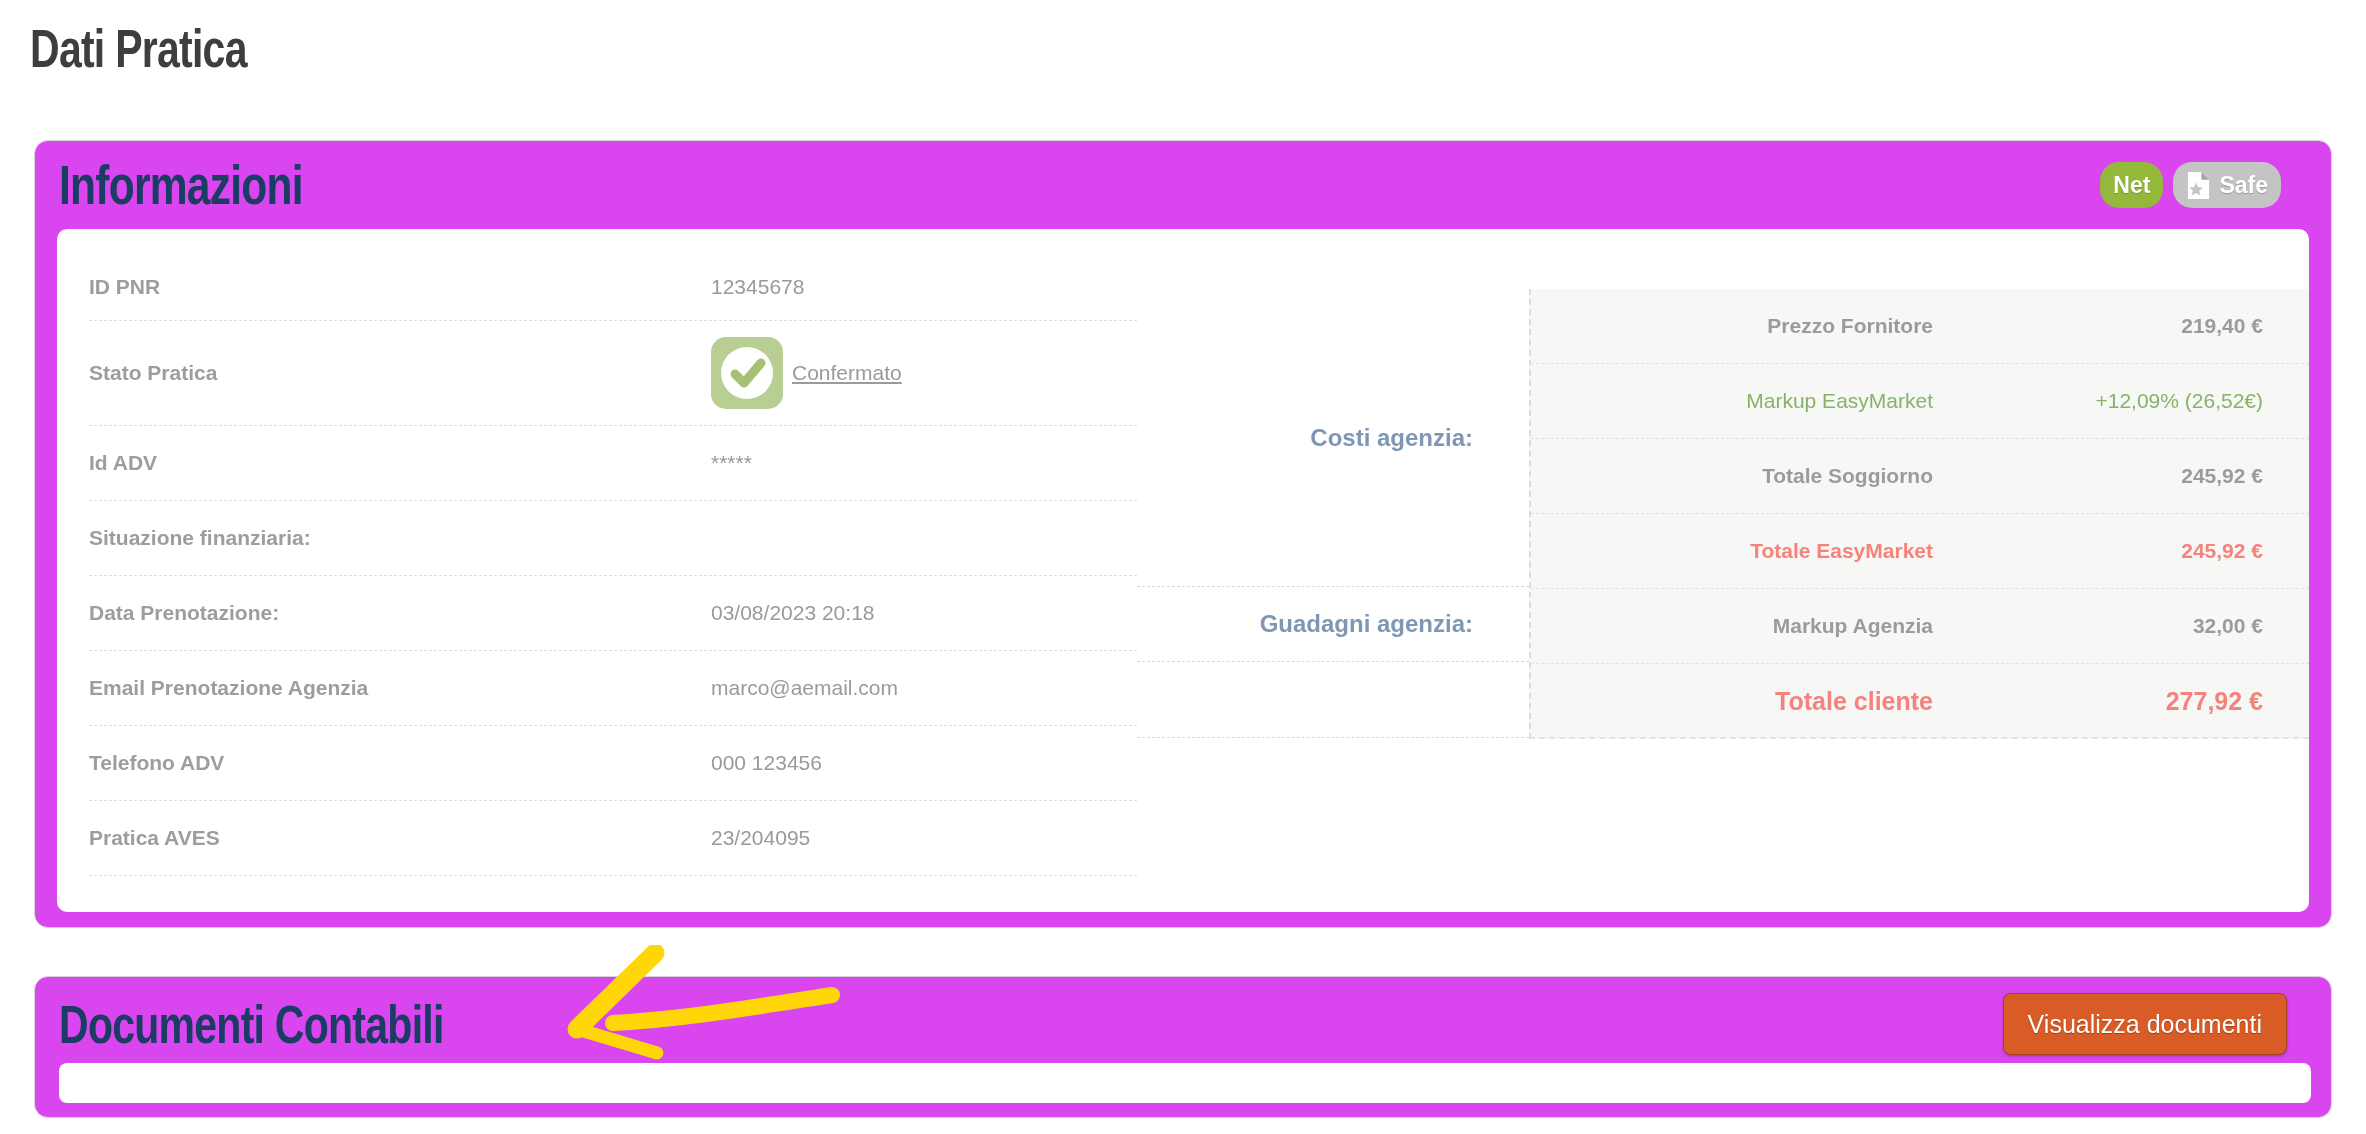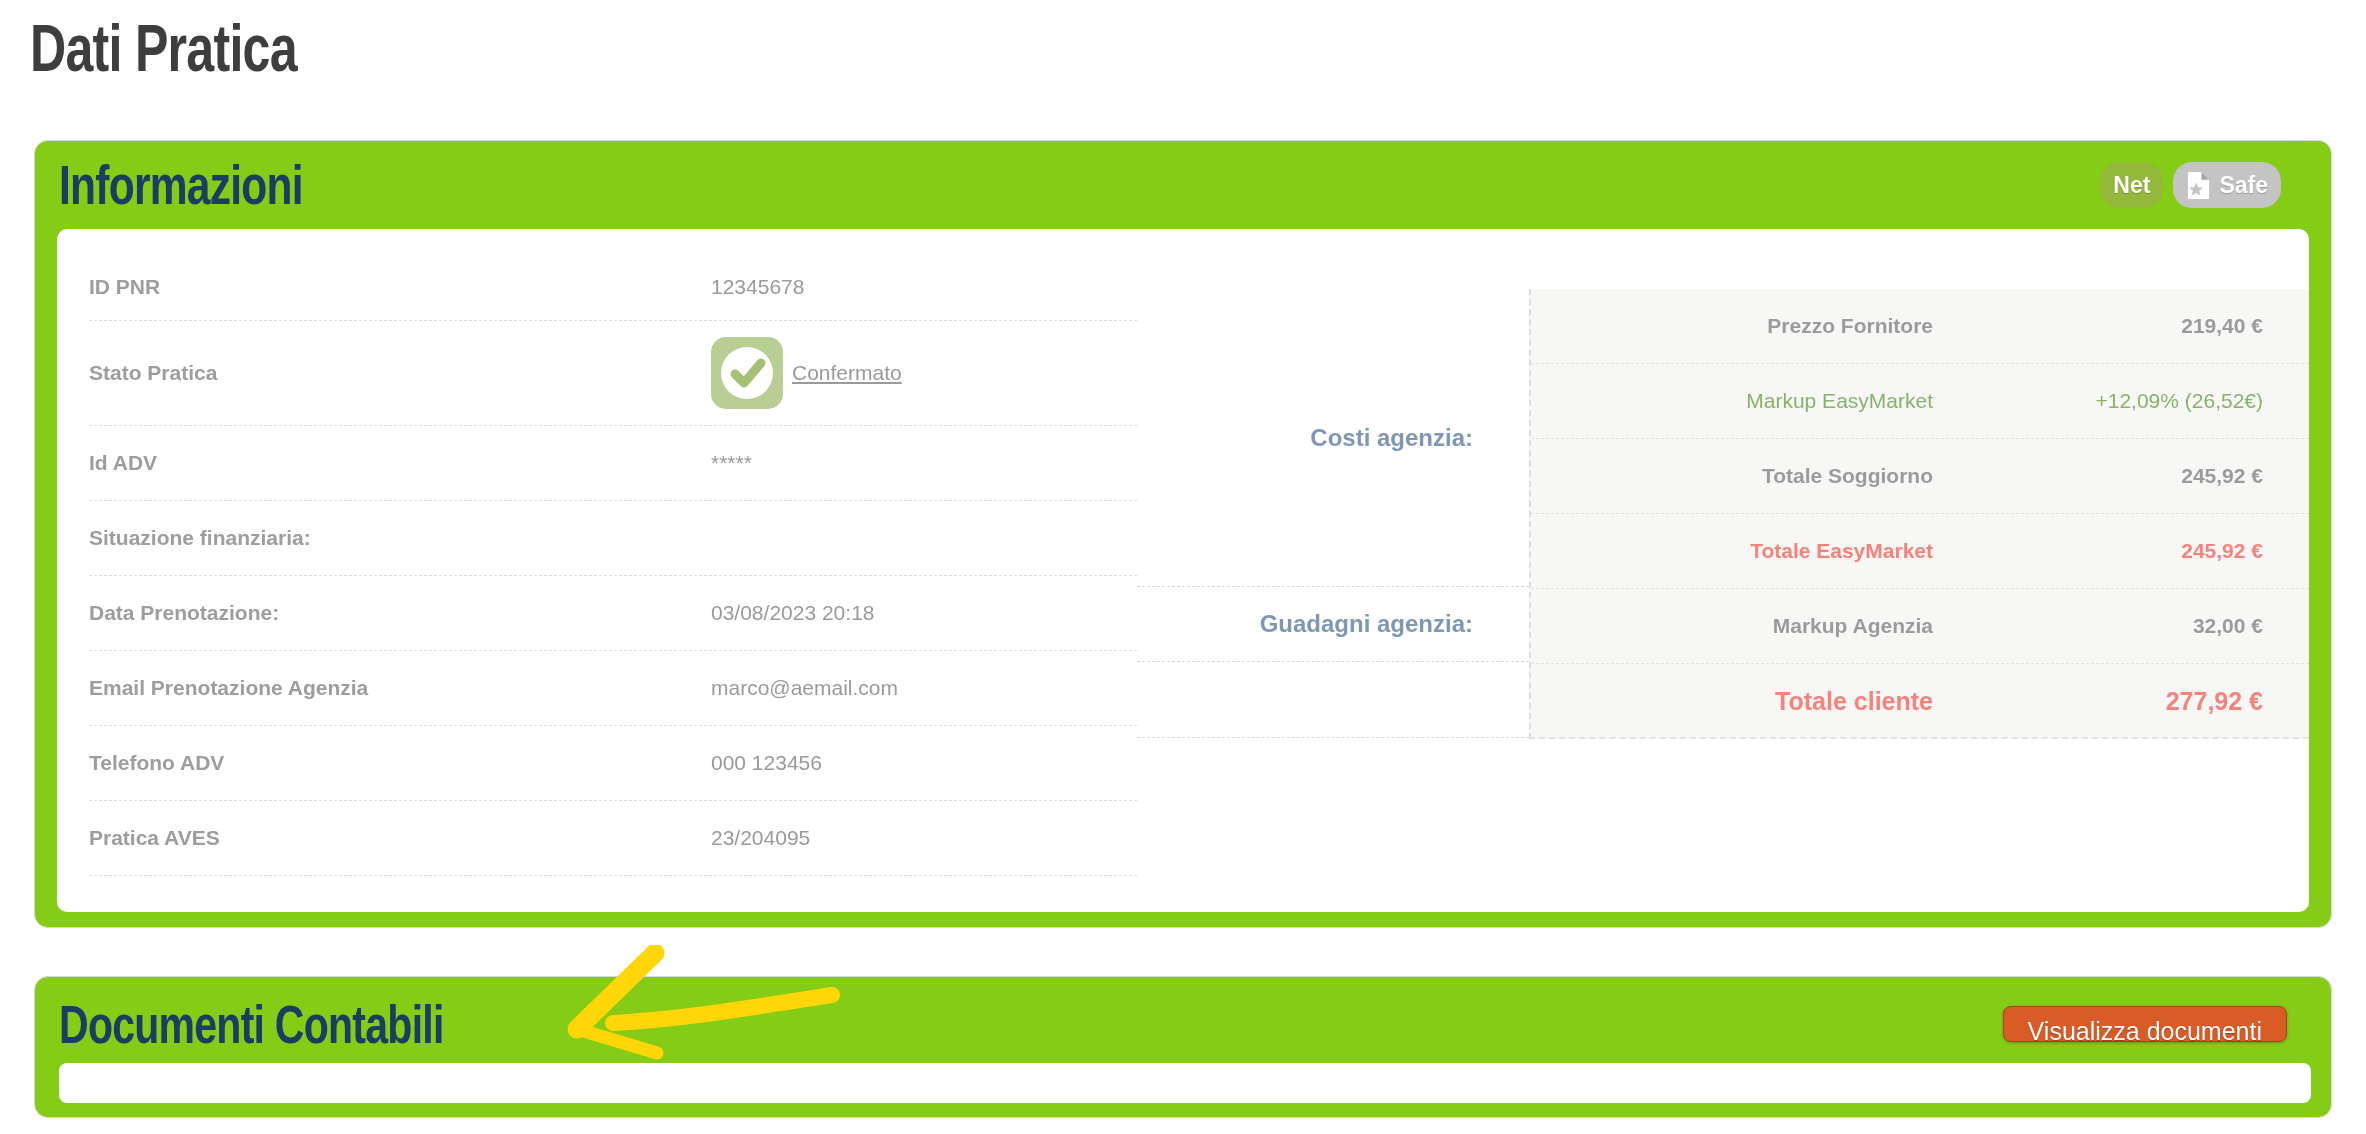--- a/index.html
+++ b/index.html
@@ -5,24 +5,24 @@
   * { box-sizing: border-box; }
   html,body { margin:0; padding:0; background:#fff; }
   .page {
     position:relative; width:2366px; height:1134px; overflow:hidden;
     background:#fff; font-family:"Liberation Sans","DejaVu Sans",sans-serif;
   }
   .cond { display:inline-block; transform:scaleX(.76); transform-origin:left center;
           font-weight:bold; letter-spacing:-1px; white-space:nowrap; }
 
   
-  h1.page-title { margin:4px 0 0 30px; font-size:66px; line-height:88px; color:#3e3e3e; }
-
-  
-  .panel { margin:0 34px; background:#84cc16; border:1px solid #d7d7d7; border-radius:14px; }
+  h1.page-title { margin:4px 0 0 30px; font-size:54px; line-height:88px; color:#3e3e3e; }
+
+  
+  .panel { margin:0 34px; background:#d946ef; border:1px solid #d7d7d7; border-radius:14px; }
   .panel-info { margin-top:48px; height:788px; }
   .panel-head { height:88px; display:flex; align-items:center; padding:0 50px 0 24px; }
   .panel-head h2 { margin:0; font-size:56px; line-height:60px; color:#1b3c63; }
 
   .badges { margin-left:auto; display:flex; gap:10px; }
   .badge { height:46px; display:flex; align-items:center; gap:8px; padding:0 13px;
            border-radius:19px; color:#fff; font-weight:bold; font-size:23px;
            text-shadow:0 1px 1px rgba(0,0,0,.22); }
   .badge-net  { background:#94b839; }
   .badge-safe { background:#c4c4c4; }
@@ -60,21 +60,21 @@
   .p-label { flex:1; text-align:right; font-weight:bold; color:#9b9b9b; }
   .p-value { width:330px; text-align:right; font-weight:bold; color:#9b9b9b; }
   .p-row.row-green .p-label, .p-row.row-green .p-value { color:#87b369; font-weight:normal; }
   .p-row.row-red   .p-label, .p-row.row-red   .p-value { color:#f5837b; }
   .p-row.row-total .p-label, .p-row.row-total .p-value { color:#f5837b; font-size:25px; }
 
   
   .panel-docs { margin-top:48px; height:142px; position:relative; padding:8px 20px 0 24px; }
   .docs-head { height:78px; display:flex; align-items:center; }
   .docs-head h2 { margin:0; font-size:54px; line-height:58px; color:#1b3c63; }
-  .btn-orange { margin-left:auto; margin-right:24px; height:36px; padding:10px 24px;
+  .btn-orange { margin-left:auto; margin-right:24px; height:62px; padding:10px 24px;
                 background:#d95b26; border:1px solid #a8431a; border-radius:8px;
                 color:#fff; font-size:25px; font-family:inherit; cursor:pointer;
                 box-shadow:0 1px 3px rgba(0,0,0,.28); text-shadow:0 1px 1px rgba(0,0,0,.3); }
   .doc-strip { height:40px; background:#fff; border-radius:8px; }
   .arrow-svg { position:absolute; left:520px; top:-32px; width:292px; height:122px;
                pointer-events:none; }
 </style>
 </head>
 <body>
 

